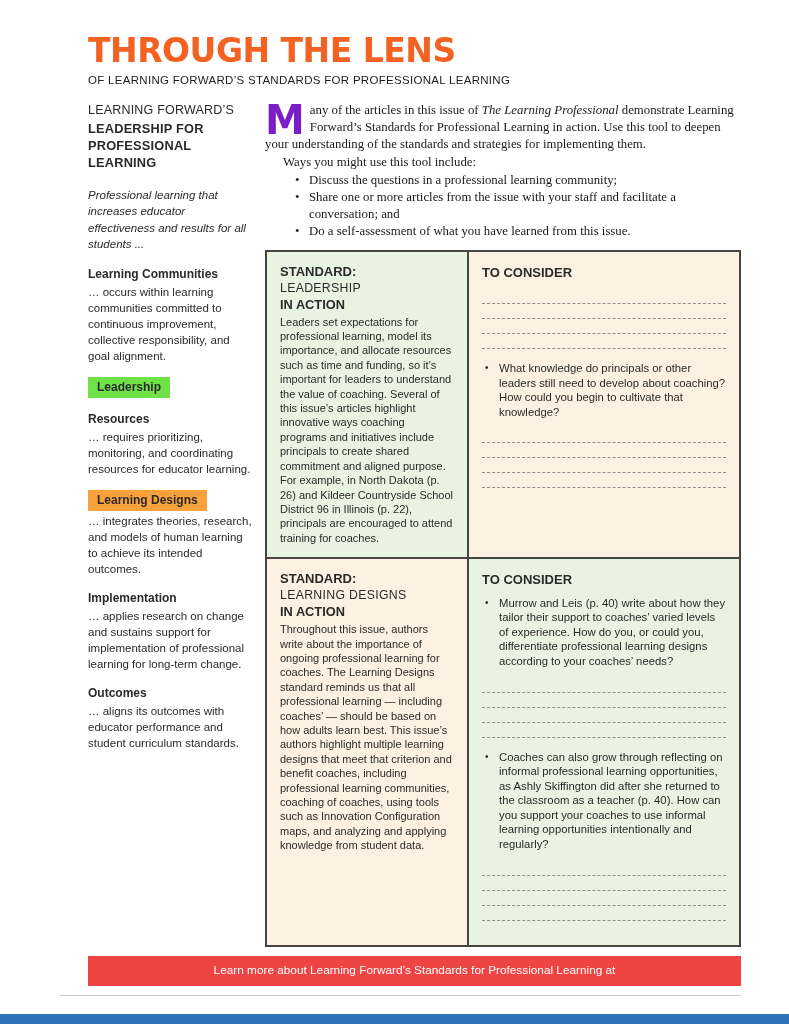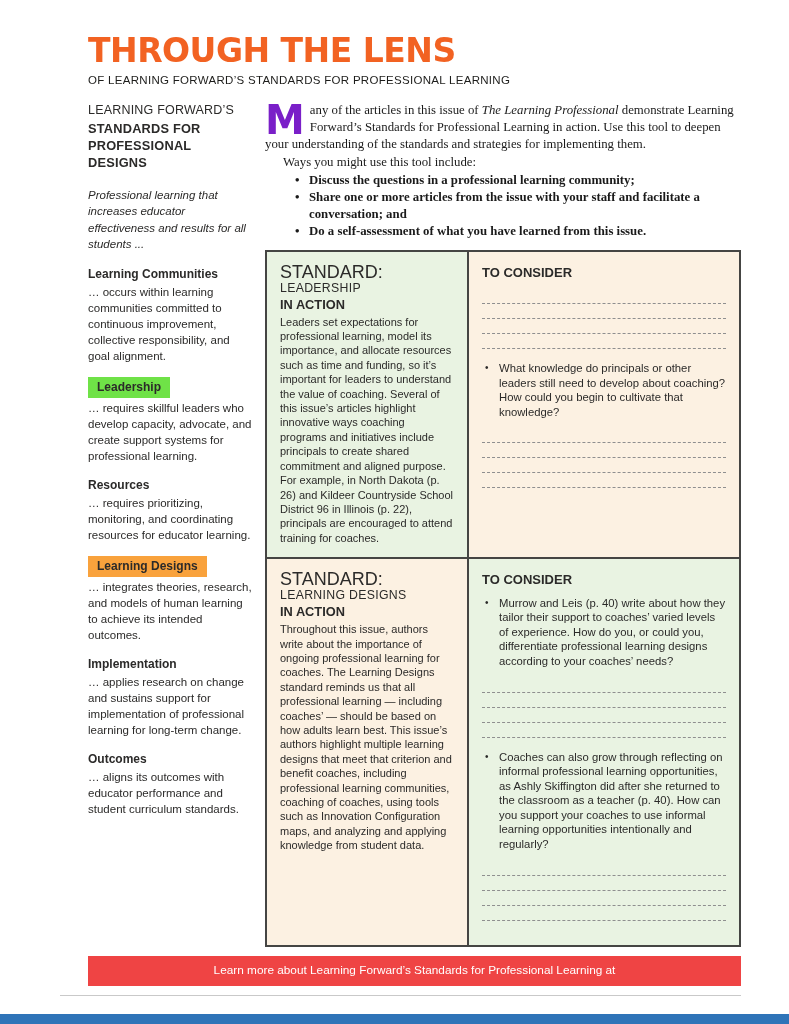--- a/index.html
+++ b/index.html
@@ -33,36 +33,36 @@
   
   main{flex:1;min-width:0;}
   .intro{font-family:"Liberation Serif",serif;color:#1a1a1a;font-size:12.8px;line-height:17px;}
   .dropcap{
     float:left;font-family:"DejaVu Sans",sans-serif;font-weight:bold;
     font-size:40px;line-height:32px;color:#7A1FC8;margin:2px 5px 0 0;
   }
   .intro p{margin:0;}
   .ways{text-indent:18px;margin-top:1px !important;}
   .intro ul{margin:1px 0 0 0;padding:0 0 0 30px;list-style:none;}
-  .intro li{position:relative;padding-left:14px;font-weight:bold;}
+  .intro li{position:relative;padding-left:14px;}
   .intro li::before{content:"•";position:absolute;left:0;top:0;}
 
   
   .stable{
     display:grid;grid-template-columns:202px 1fr;
     border:2px solid #454543;margin-top:10px;
   }
   .cell{box-sizing:border-box;padding:12px 13px;font-size:11px;line-height:14.4px;}
   .cell.lft{border-right:2px solid #454543;}
   .row0{border-bottom:2px solid #454543;}
   .r0{min-height:300px;}
   .r1{min-height:340px;}
   .bg-green{background:#E9F3E2;}
   .bg-cream{background:#FCF1E2;}
-  .std-label{font-weight:normal;font-size:18px;line-height:16px;}
+  .std-label{font-weight:bold;font-size:13px;line-height:16px;}
   .std-name{font-size:12.3px;letter-spacing:.3px;line-height:16px;}
   .ia-label{font-weight:bold;font-size:12.8px;line-height:17px;margin-bottom:2px;}
   .ia-body{margin:0;line-height:14.4px;}
   .consider-label{font-weight:bold;font-size:13px;margin:2px 0 8px 0;}
   .q{position:relative;padding-left:17px;margin:0;line-height:14.6px;font-size:11.3px;}
   .q::before{content:"•";position:absolute;left:3px;top:0;font-size:10px;}
   .wlines{margin:9px 0 12px 0;}
   .wline{height:14px;border-bottom:1px dashed #8f8f8f;}
 
   
@@ -88,31 +88,30 @@
 <div class="page">
 
   <div class="hdr">
     <h1 class="title">THROUGH THE LENS</h1>
     <div class="subtitle">OF LEARNING FORWARD’S STANDARDS FOR PROFESSIONAL LEARNING</div>
   </div>
 
   <div class="cols">
     <aside>
       <div class="sb-h-light">LEARNING FORWARD’S</div>
-      <div class="sb-h-bold">STANDARDS FOR PROFESSIONAL DESIGNS</div>
+      <div class="sb-h-bold">LEADERSHIP FOR PROFESSIONAL LEARNING</div>
       <p class="sb-italic">Professional learning that increases educator effectiveness and results for all students ...</p>
 
       <div class="sb-sec">
         <div class="sb-t">Learning Communities</div>
         <p class="sb-b">… occurs within learning communities committed to continuous improvement, collective responsibility, and goal alignment.</p>
       </div>
 
       <div class="sb-sec">
         <div class="sb-t"><span class="tag tag-green">Leadership</span></div>
-        <p class="sb-b">… requires skillful leaders who develop capacity, advocate, and create support systems for professional learning.</p>
       </div>
 
       <div class="sb-sec">
         <div class="sb-t">Resources</div>
         <p class="sb-b">… requires prioritizing, monitoring, and coordinating resources for educator learning.</p>
       </div>
 
 
       <div class="sb-sec">
         <div class="sb-t"><span class="tag tag-orange">Learning Designs</span></div>

